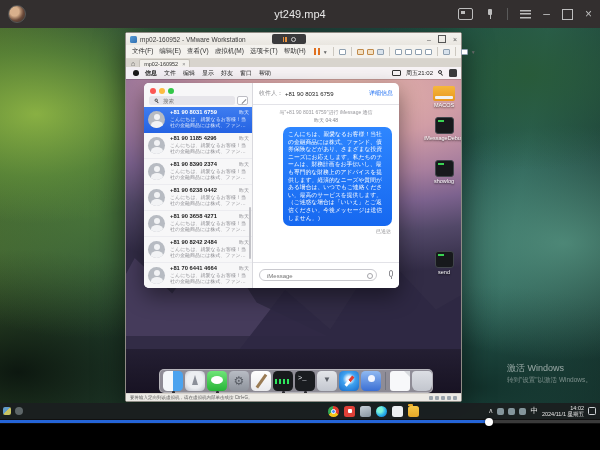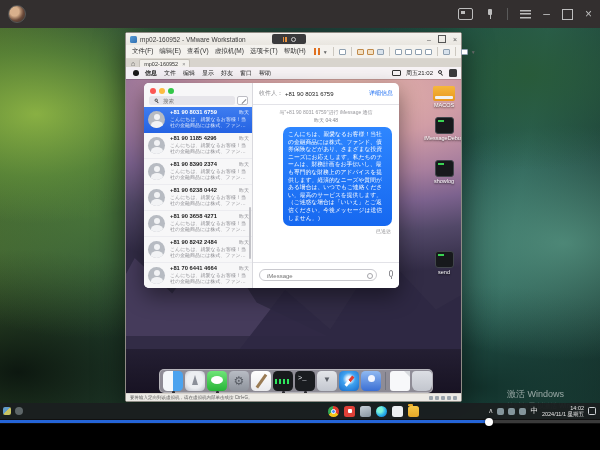--- a/index.html
+++ b/index.html
@@ -1,19 +1,19 @@
 <!DOCTYPE html>
 <html><head>
 <meta charset="utf-8">
 <style>
   html,body{margin:0;padding:0;background:#000;}
   .stage{position:relative;width:600px;height:450px;overflow:hidden;
          font-family:"Liberation Sans","DejaVu Sans",sans-serif;
          -webkit-font-smoothing:antialiased;cursor:default;}
-  .abs{position:absolute;margin-top:26px;}
+  .abs{position:absolute;}
 
   
   .topbar{position:absolute;left:0;top:0;width:600px;height:28px;background:#332f2f;display:flex;align-items:center;}
   .plogo{width:16px;height:16px;border-radius:50%;margin-left:8px;
          background:radial-gradient(circle at 35% 35%,#d8b08c 0 30%,#6b4a3a 60%,#2c2320 100%);
          border:1px solid #555;}
   .ptitle{position:absolute;left:0;right:0;text-align:center;color:#e8e8e8;font-size:11px;}
   .tbicons{position:absolute;right:8px;top:0;height:28px;display:flex;align-items:center;gap:12px;}
   .tbi{color:#bdbdbd;font-size:12px;line-height:12px;}
   .i-scene{width:13px;height:10px;border:1.2px solid #bdbdbd;border-radius:2px;position:relative;}
@@ -243,20 +243,21 @@
     linear-gradient(#c8c8c8,#c8c8c8) left bottom/4px 1.3px no-repeat, linear-gradient(#c8c8c8,#c8c8c8) left bottom/1.3px 4px no-repeat,
     linear-gradient(#c8c8c8,#c8c8c8) right bottom/4px 1.3px no-repeat, linear-gradient(#c8c8c8,#c8c8c8) right bottom/1.3px 4px no-repeat;}
 </style>
 </head>
 <body>
 
 <div class="stage">
 
   <div class="topbar">
     <div class="plogo"></div>
+    <div class="ptitle">yt249.mp4</div>
     <div class="tbicons">
       <span class="i-scene"></span>
       <span class="i-pin"></span>
       <span class="tbsep"></span>
       <span class="i-burger"></span>
       <span class="tbi">–</span>
       <span class="i-max"></span>
       <span class="tbi">×</span>
     </div>
   </div>

